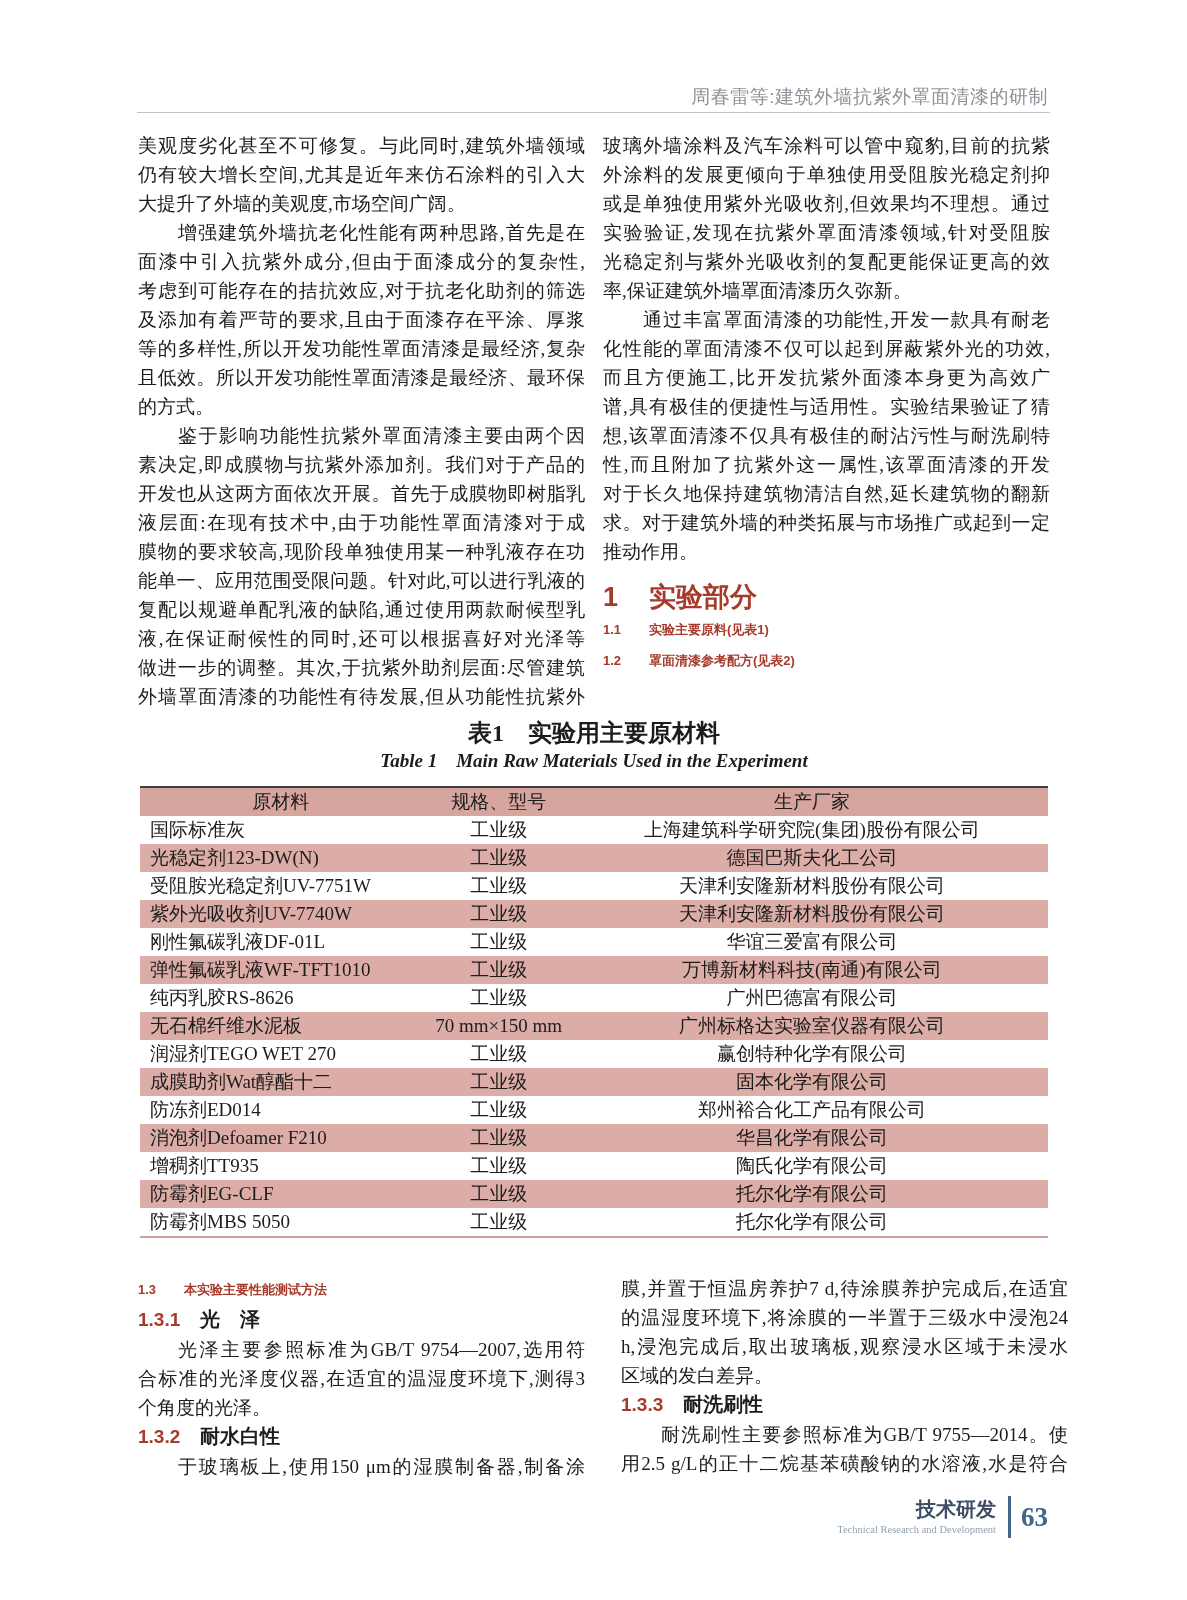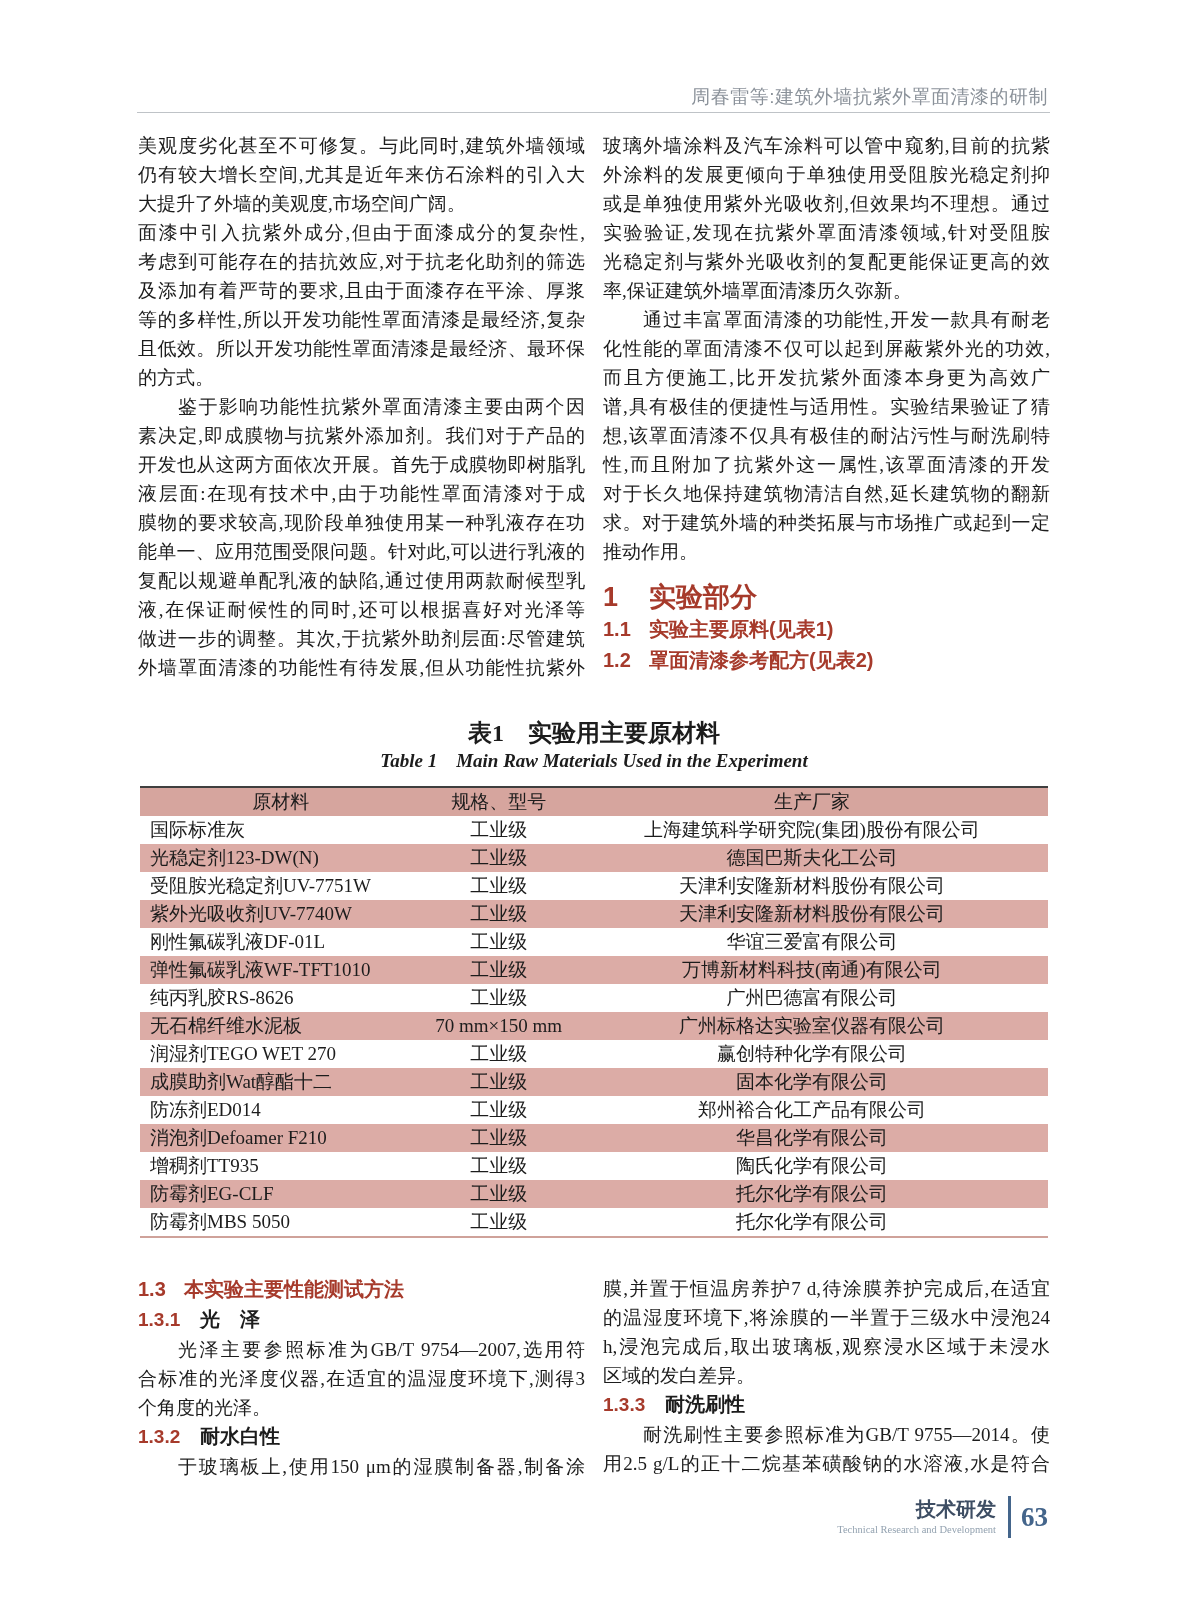--- a/index.html
+++ b/index.html
@@ -15,31 +15,31 @@
   }
   html,body{margin:0;padding:0;background:#ffffff;}
   .page{position:relative;width:1187px;height:1600px;background:#ffffff;overflow:hidden;
         font-family:"Liberation Serif",serif;color:var(--text-main);border-radius:31px;}
 
   .running-title{position:absolute;top:84px;right:139px;font-size:19px;color:var(--gray-title);
         font-family:"Liberation Sans",sans-serif;letter-spacing:.5px;}
   .header-rule{position:absolute;top:112px;left:137px;right:137px;height:1px;background:var(--rule-gray);}
 
   .top-columns{position:absolute;top:131px;left:138px;right:137px;display:flex;gap:18px;}
-  .bottom-columns{position:absolute;top:1274px;left:138px;right:135px;display:flex;gap:18px;}
+  .bottom-columns{position:absolute;top:1274px;left:138px;right:135px;display:flex;gap:36px;}
   .col{width:447px;flex:0 0 447px;}
 
   .line{font-size:19px;line-height:29px;text-align:justify;text-align-last:justify;color:var(--text-main);}
   .line.end{text-align-last:left;}
   .line.indent{text-indent:40px;}
 
   .h1{margin-top:14px;font-family:"Liberation Sans",sans-serif;font-weight:bold;font-size:27px;
       line-height:34px;color:var(--accent-red);}
   .h1 .num{display:inline-block;min-width:46px;}
-  .h2{font-family:"Liberation Sans",sans-serif;font-weight:bold;font-size:20px;line-height:31px;
+  .h2{font-family:"Liberation Sans",sans-serif;font-weight:bold;font-size:13px;line-height:31px;
       color:var(--accent-red);}
   .h2 .num{display:inline-block;min-width:46px;}
   .h3{line-height:29px;}
   .h3 .num{font-family:"Liberation Sans",sans-serif;font-weight:bold;font-size:19px;color:var(--accent-red);
       display:inline-block;min-width:62px;}
   .h3 .htitle{font-weight:bold;font-size:20px;color:var(--text-main);}
 
   .table-block{position:absolute;top:720px;left:140px;right:139px;}
   .caption-zh{text-align:center;font-weight:bold;font-size:24px;line-height:26px;}
   .caption-en{text-align:center;font-weight:bold;font-size:19px;line-height:26px;margin-top:2px;font-style:italic;}
@@ -69,20 +69,21 @@
 <div class="page">
 
   <div class="running-title">周春雷等:建筑外墙抗紫外罩面清漆的研制</div>
   <div class="header-rule"></div>
 
   <div class="top-columns">
     <div class="col" id="top-left-col">
         <div class="line">美观度劣化甚至不可修复。与此同时,建筑外墙领域</div>
         <div class="line">仍有较大增长空间,尤其是近年来仿石涂料的引入大</div>
         <div class="line end">大提升了外墙的美观度,市场空间广阔。</div>
+        <div class="line indent">增强建筑外墙抗老化性能有两种思路,首先是在</div>
         <div class="line">面漆中引入抗紫外成分,但由于面漆成分的复杂性,</div>
         <div class="line">考虑到可能存在的拮抗效应,对于抗老化助剂的筛选</div>
         <div class="line">及添加有着严苛的要求,且由于面漆存在平涂、厚浆</div>
         <div class="line">等的多样性,所以开发功能性罩面清漆是最经济,复杂</div>
         <div class="line">且低效。所以开发功能性罩面清漆是最经济、最环保</div>
         <div class="line end">的方式。</div>
         <div class="line indent">鉴于影响功能性抗紫外罩面清漆主要由两个因</div>
         <div class="line">素决定,即成膜物与抗紫外添加剂。我们对于产品的</div>
         <div class="line">开发也从这两方面依次开展。首先于成膜物即树脂乳</div>
         <div class="line">液层面:在现有技术中,由于功能性罩面清漆对于成</div>

